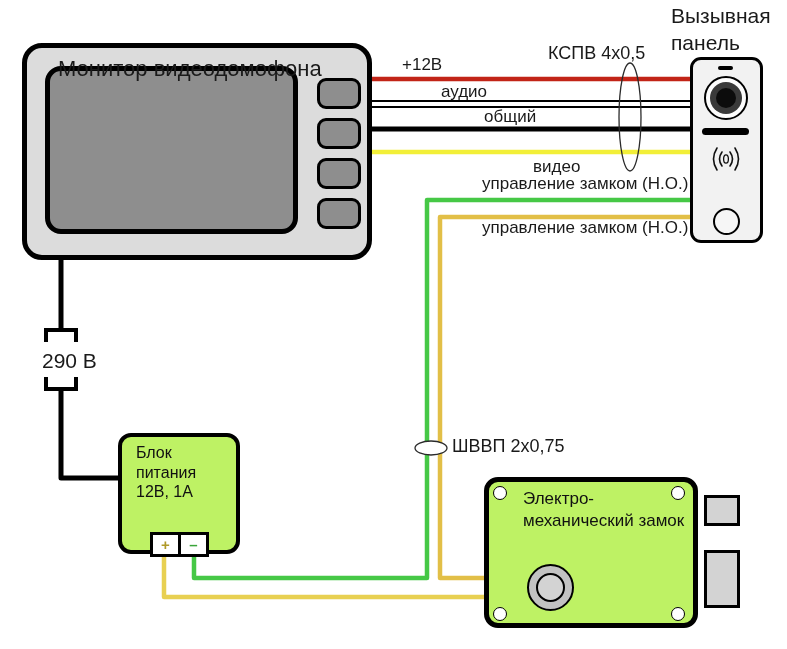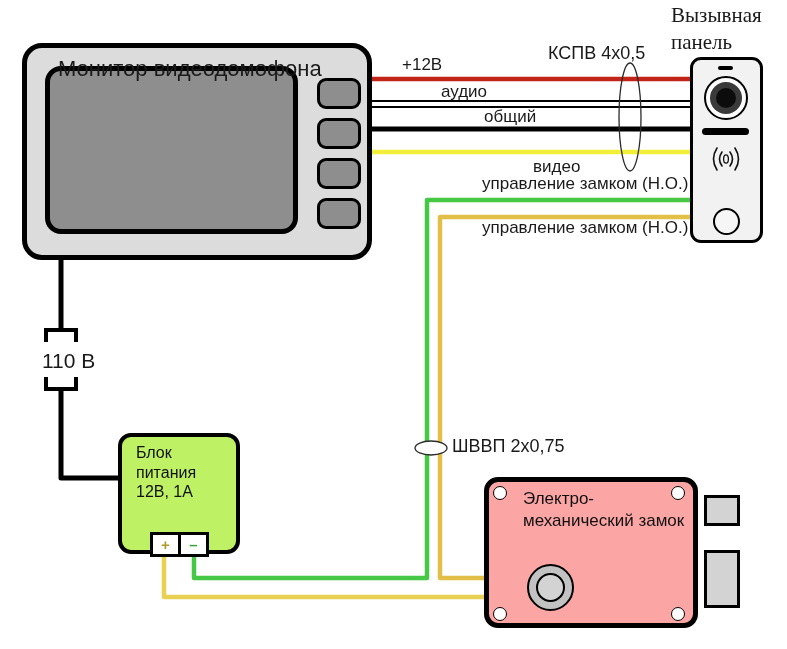--- a/index.html
+++ b/index.html
@@ -6,21 +6,21 @@
   .stage{
     position:relative;width:787px;height:649px;background:#ffffff;
     font-family:"Liberation Sans", sans-serif;color:#111;overflow:hidden;
   }
   svg.wires{position:absolute;left:0;top:0;z-index:1;}
   .device{position:absolute;z-index:2;box-sizing:border-box;}
   .label{position:absolute;z-index:3;white-space:nowrap;color:#1a1a1a;}
 
   
   .title-monitor{left:58px;top:8px;font-size:22px;margin-top:48px;}
-  .title-panel{left:671px;top:2px;font-size:21px;width:116px;line-height:1.3;white-space:normal;font-family:Liberation Serif, serif;}
+  .title-panel{left:671px;top:2px;font-size:21px;width:116px;line-height:1.3;white-space:normal;}
 
   
   .monitor{left:22px;top:43px;width:350px;height:217px;background:#dcdcdc;
            border:5px solid #000;border-radius:20px;}
   .monitor-screen{position:absolute;left:18px;top:18px;width:253px;height:168px;
            background:#8e8e8e;border:5px solid #000;border-radius:16px;box-sizing:border-box;}
   .monitor-btn{position:absolute;left:290px;width:44px;height:31px;background:#8e8e8e;
            border:3px solid #000;border-radius:9px;box-sizing:border-box;}
 
   
@@ -40,21 +40,21 @@
   .psu{left:118px;top:433px;width:122px;height:121px;background:#bef264;
        border:4px solid #000;border-radius:13px;}
   .psu-text{position:absolute;left:14px;top:6px;font-size:16px;line-height:1.22;white-space:pre-line;}
   .psu-terms{position:absolute;left:28px;top:95px;display:flex;background:#000;border:3px solid #000;gap:3px;}
   .psu-cell{width:25px;height:19px;background:#fff;display:flex;align-items:center;justify-content:center;
        font-size:15px;font-weight:bold;}
   .plus-cell{color:#b09a28;}
   .minus-cell{color:#3aa53a;}
 
   
-  .lock{left:484px;top:477px;width:214px;height:151px;background:#fca5a5;
+  .lock{left:484px;top:477px;width:214px;height:151px;background:#bef264;
         border:5px solid #000;border-radius:14px;}
   .screw{position:absolute;width:14px;height:14px;border:1.5px solid #000;border-radius:50%;
         background:#fff;box-sizing:border-box;}
   .lock-text{position:absolute;left:34px;top:6px;font-size:17px;line-height:1.3;white-space:pre-line;}
   .cyl-outer{position:absolute;left:38px;top:82px;width:47px;height:47px;border:2px solid #000;
         border-radius:50%;background:#c2c2c2;box-sizing:border-box;}
   .cyl-inner{position:absolute;left:7px;top:7px;width:29px;height:29px;border:2px solid #000;
         border-radius:50%;background:#d3d3d3;box-sizing:border-box;}
   .lock-tab{position:absolute;background:#d3d3d3;border:3px solid #000;box-sizing:border-box;z-index:1;}
   .tab1{left:704px;top:495px;width:36px;height:31px;}
@@ -160,15 +160,15 @@
   </div>
 
   <div class="label lbl lbl-12v">+12В</div>
   <div class="label lbl lbl-audio">аудио</div>
   <div class="label lbl lbl-common">общий</div>
   <div class="label lbl lbl-video">видео</div>
   <div class="label lbl lbl-green">управление замком (Н.О.)</div>
   <div class="label lbl lbl-orange">управление замком (Н.О.)</div>
   <div class="label cable-lbl lbl-kspv">КСПВ 4х0,5</div>
   <div class="label cable-lbl lbl-shvvp">ШВВП 2х0,75</div>
-  <div class="label lbl-220">110 В</div>
+  <div class="label lbl-220">290 В</div>
 
 </div>
 
 </body></html>

